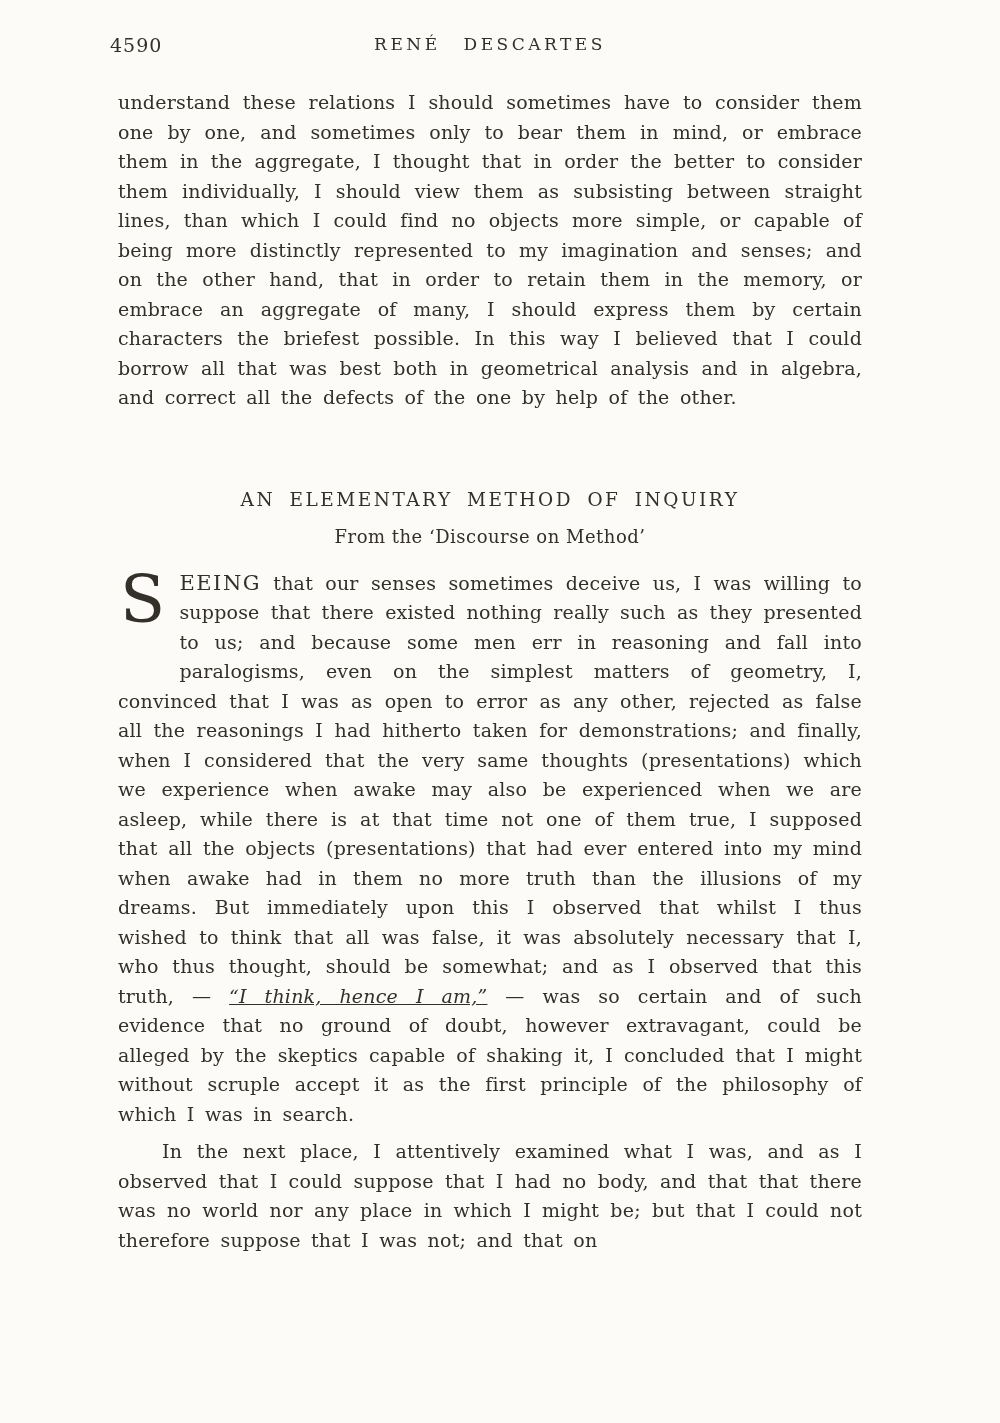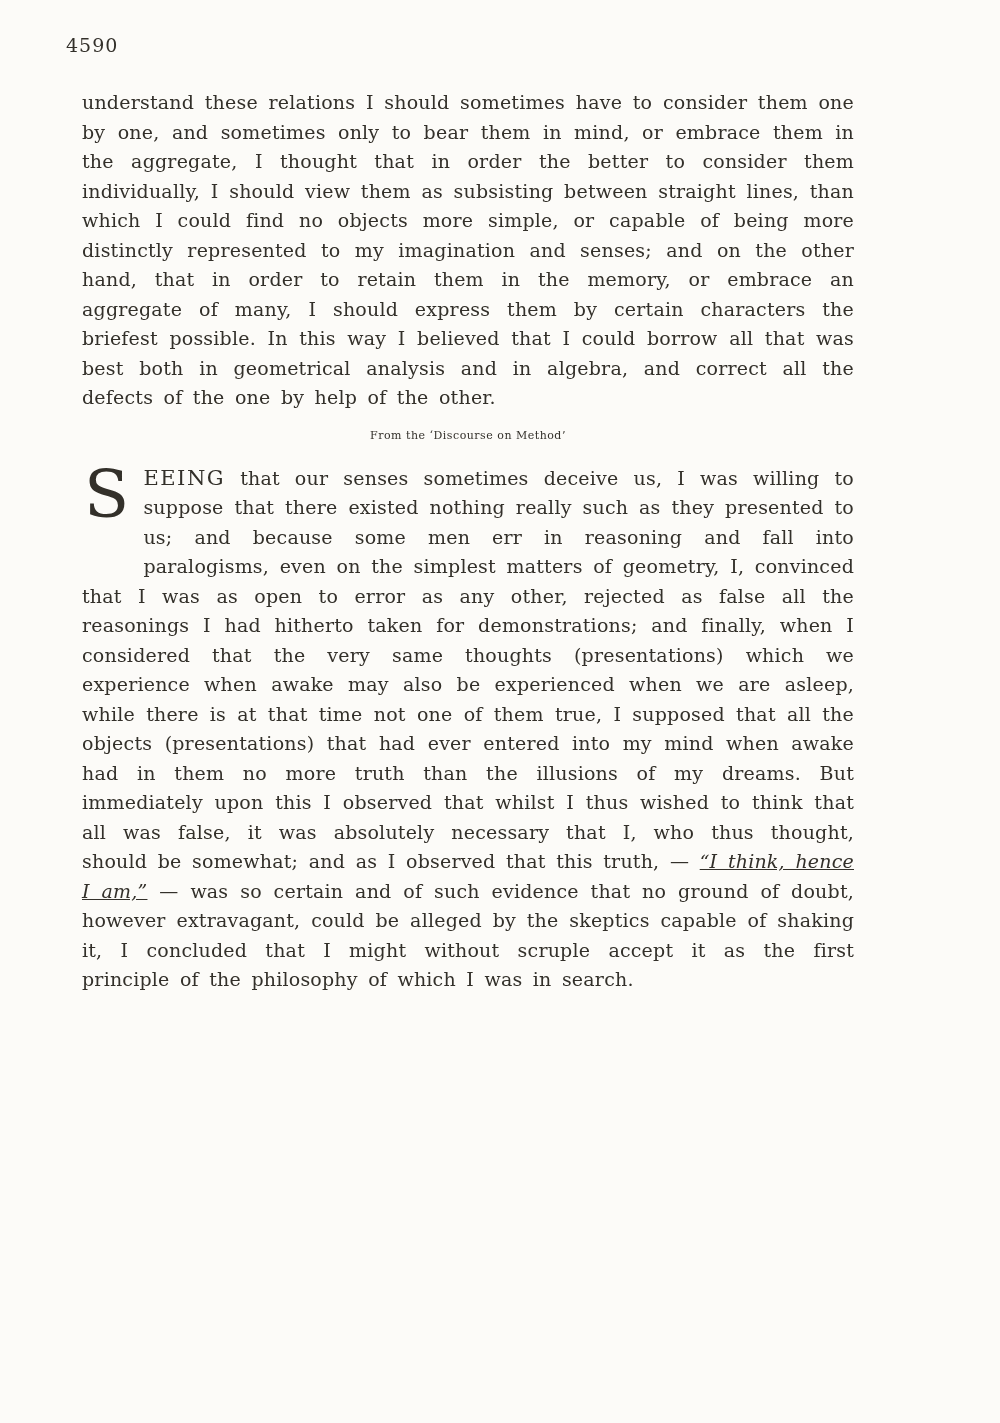--- a/index.html
+++ b/index.html
@@ -9,21 +9,21 @@
   }
   .page {
     position: relative;
     width: 1000px;
     height: 1423px;
     margin: 0 auto;
     background: #fcfbf8;
     color: #33302a;
     font-family: "DejaVu Serif", "Liberation Serif", serif;
     box-sizing: border-box;
-    padding: 34px 130px 40px 66px;
+    padding: 34px 130px 40px 110px;
     overflow: hidden;
   }
   .running-head {
     position: relative;
     height: 26px;
     margin-bottom: 28px;
   }
   .page-number {
     position: absolute;
     left: 0;
@@ -32,39 +32,39 @@
     letter-spacing: 1px;
   }
   .header-title {
     display: block;
     text-align: center;
     font-size: 17px;
     letter-spacing: 3.5px;
     word-spacing: 14px;
   }
   .body-text {
-    margin: 16px;
+    margin: 8px;
     font-size: 19px;
     line-height: 29.5px;
     text-align: justify;
     word-spacing: 0.22em;
     letter-spacing: 0.2px;
   }
   .section-title {
     margin: 76px 0 0 0;
     text-align: center;
     font-size: 18.5px;
     font-weight: normal;
     letter-spacing: 2.5px;
     word-spacing: 6px;
   }
   .section-subtitle {
     margin: 16px 0 22px 0;
     text-align: center;
-    font-size: 11px;
+    font-size: 18px;
     letter-spacing: 0.5px;
   }
   .dropcap {
     float: left;
     font-size: 66px;
     line-height: 0.8;
     padding: 5px 14px 31px 2px;
   }
   .lead {
     font-size: 21px;
@@ -78,23 +78,26 @@
     text-indent: 44px;
   }
 </style>
 </head>
 <body>
 
 <div class="page">
 
   <header class="running-head">
     <span class="page-number">4590</span>
+    <span class="header-title">RENÉ DESCARTES</span>
   </header>
 
   <p class="body-text">understand these relations I should sometimes have to consider them one by one, and sometimes only to bear them in mind, or embrace them in the aggregate, I thought that in order the better to consider them individually, I should view them as subsisting between straight lines, than which I could find no objects more simple, or capable of being more distinctly represented to my imagination and senses; and on the other hand, that in order to retain them in the memory, or embrace an aggregate of many, I should express them by certain characters the briefest possible. In this way I believed that I could borrow all that was best both in geometrical analysis and in algebra, and correct all the defects of the one by help of the other.</p>
 
+  <h2 class="section-title">AN ELEMENTARY METHOD OF INQUIRY</h2>
 
   <div class="section-subtitle">From the ‘Discourse on Method’</div>
 
   <p class="body-text"><span class="dropcap">S</span><span class="lead">EEING</span><span> that our senses sometimes deceive us, I was willing to suppose that there existed nothing really such as they presented to us; and because some men err in reasoning and fall into paralogisms, even on the simplest matters of geometry, I, convinced that I was as open to error as any other, rejected as false all the reasonings I had hitherto taken for demonstrations; and finally, when I considered that the very same thoughts (presentations) which we experience when awake may also be experienced when we are asleep, while there is at that time not one of them true, I supposed that all the objects (presentations) that had ever entered into my mind when awake had in them no more truth than the illusions of my dreams. But immediately upon this I observed that whilst I thus wished to think that all was false, it was absolutely necessary that I, who thus thought, should be somewhat; and as I observed that this truth, — </span><span class="quote">“I think, hence I am,”</span><span> — was so certain and of such evidence that no ground of doubt, however extravagant, could be alleged by the skeptics capable of shaking it, I concluded that I might without scruple accept it as the first principle of the philosophy of which I was in search.</span></p>
 
+  <p class="body-text indent">In the next place, I attentively examined what I was, and as I observed that I could suppose that I had no body, and that that there was no world nor any place in which I might be; but that I could not therefore suppose that I was not; and that on</p>
 
 </div>
 
 </body></html>

